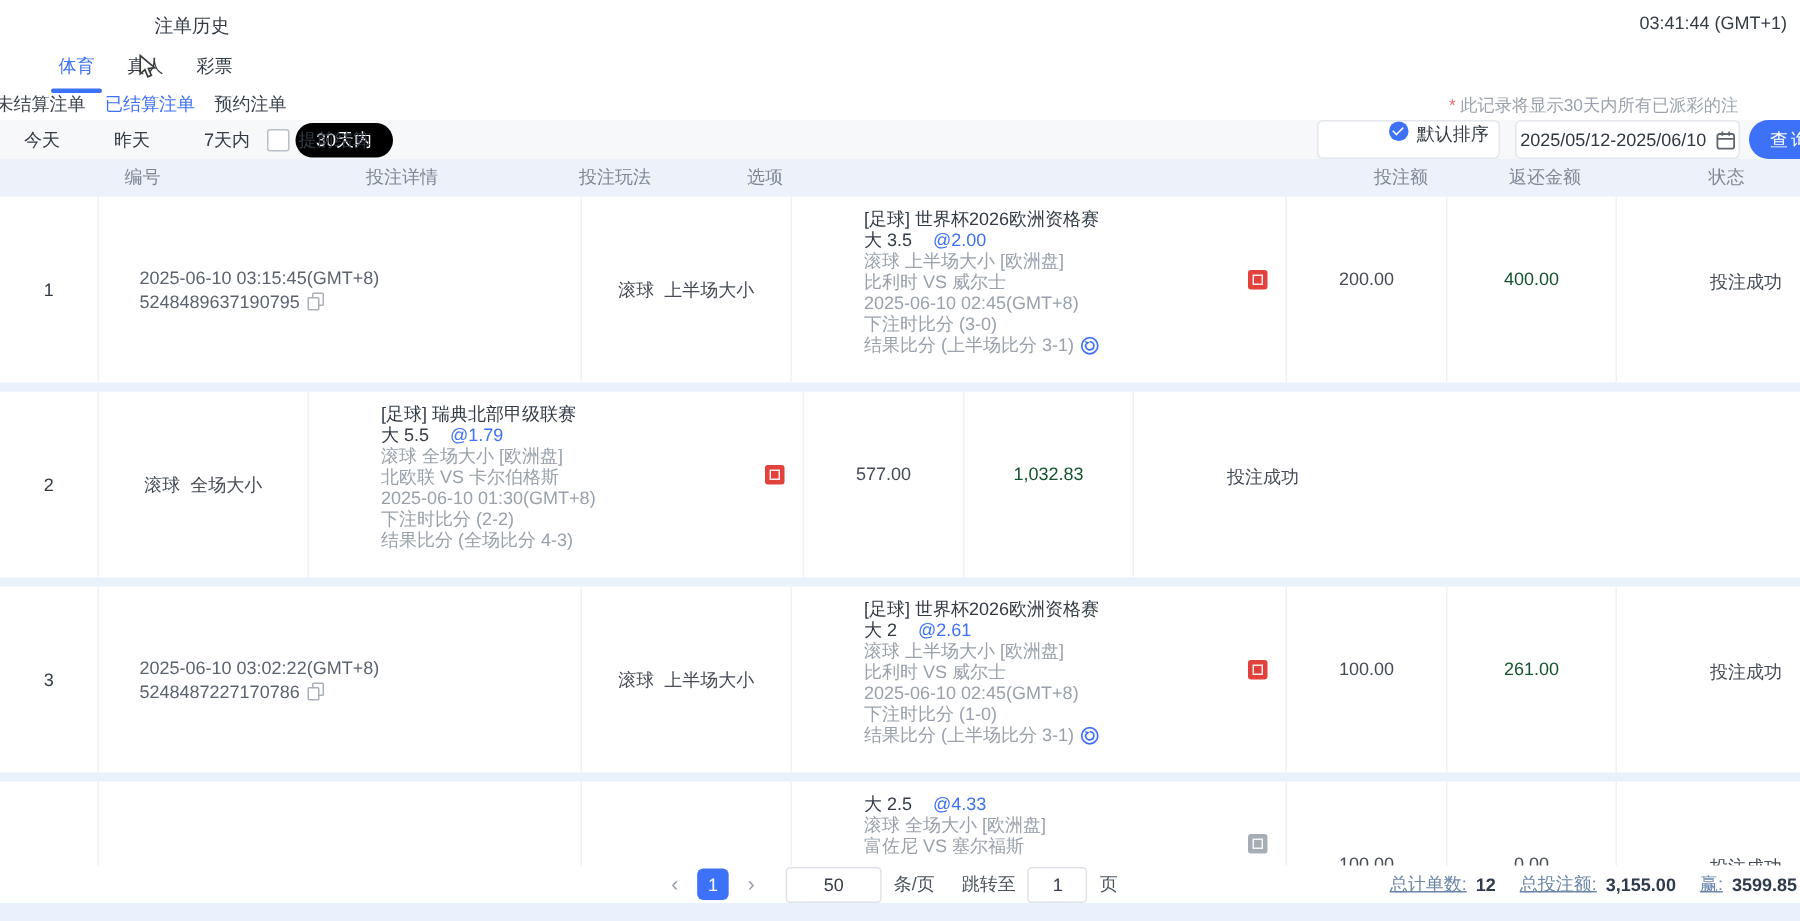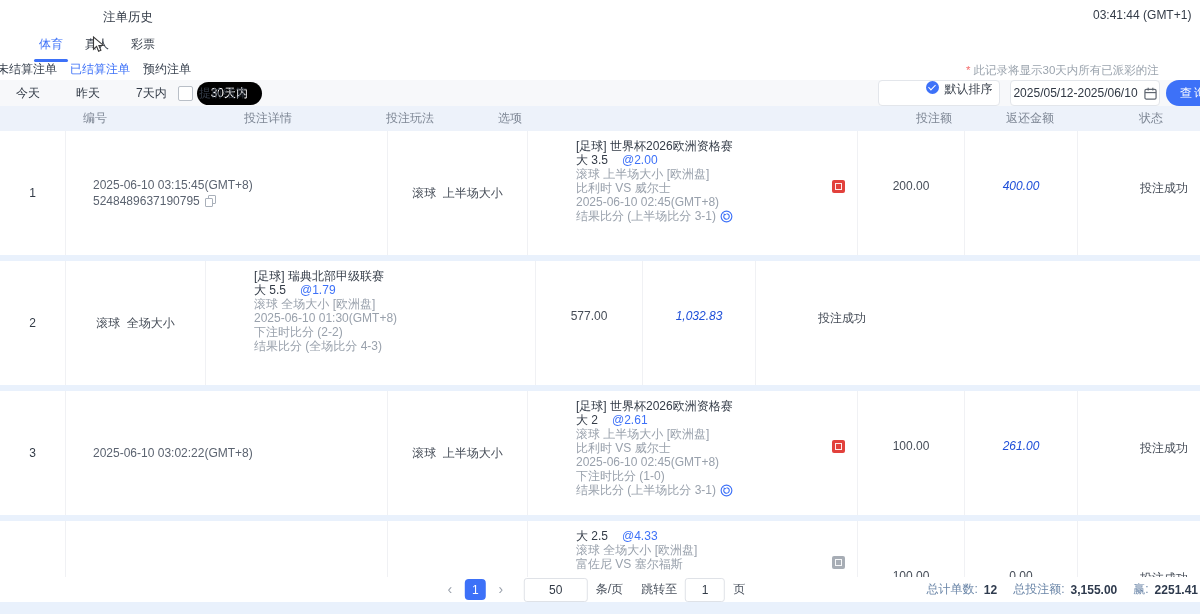--- a/index.html
+++ b/index.html
@@ -69,37 +69,37 @@
   .opt-gray{color:#99a1ac;}
   .opt-teams{position:relative;padding-right:40px;}
   .badge{position:absolute;right:12px;top:-1px;width:13px;height:13px;border-radius:2px;}
   .badge[data-variant="red"]{background:#e2413c;}
   .badge[data-variant="gray"]{background:#a7adb5;}
   .badge::after{content:"";position:absolute;left:3px;top:3px;right:3px;bottom:3px;border:1px solid rgba(255,255,255,.9);}
   .opt-result{display:flex;align-items:center;gap:4px;}
   .replay{width:13px;height:13px;cursor:pointer;}
   .c-amt{width:107px;display:flex;align-items:center;justify-content:center;color:#454c57;padding-bottom:14px;}
   .c-payout{width:113px;}
-  .c-payout[data-red="true"]{color:#1d4ed8;font-style:italic;}
+  .c-payout[data-red="true"]{color:#14532d;}
   .c-status{width:122px;display:flex;align-items:center;justify-content:center;color:#454c57;
        padding-left:50px;padding-bottom:10px;border-right:none;}
 
   
   .pagebar{position:absolute;left:0;top:577px;width:1200px;height:25px;background:#fff;z-index:5;}
   .pager{position:absolute;left:50%;top:0;transform:translateX(-52%);height:25px;display:flex;align-items:center;gap:8px;}
   .pg-arrow{color:#99a0ab;width:14px;text-align:center;cursor:pointer;font-size:14px;line-height:21px;}
   .pg-page{width:21px;height:21px;background:#3d71f8;border-radius:4px;color:#fff;display:flex;align-items:center;
        justify-content:center;cursor:pointer;}
   .pg-size{width:58px;height:20px;border:1px solid #dfe2e7;border-radius:3px;text-align:center;font-size:12px;
        color:#333b47;margin-left:8px;font-family:inherit;}
   .pg-jump{width:34px;height:20px;border:1px solid #dfe2e7;border-radius:3px;text-align:center;font-size:12px;
        color:#333b47;font-family:inherit;}
   .pg-label{color:#4a525e;}
   .totals{position:absolute;right:2px;top:0;height:25px;display:flex;align-items:center;gap:6px;white-space:nowrap;}
-  .totals .t-label{color:#6b86a8;}
+  .totals .t-label{color:#6b86a8;text-decoration:underline;}
   .totals .t-val{color:#2e3a4d;font-weight:600;margin-right:10px;}
   .totals .t-val:last-child{margin-right:0;}
   .bottomstrip{position:absolute;left:0;top:602px;width:1200px;height:12px;background:#e9f1fc;z-index:5;}
 </style>
 </head>
 <body>
 
 <div class="app">
 
   <div class="page-title">注单历史</div>
@@ -173,20 +173,21 @@
         <div class="opt-league">[足球] 世界杯2026欧洲资格赛</div>
         <div class="opt-pick">
           <span>大 3.5</span><span class="odds">@2.00</span>
         </div>
         <div class="opt-gray">滚球 上半场大小 [欧洲盘]</div>
         <div class="opt-gray opt-teams">
           <span>比利时 VS 威尔士</span>
           <span class="badge" data-variant="red"></span>
         </div>
         <div class="opt-gray">2025-06-10 02:45(GMT+8)</div>
+        <div class="opt-gray">下注时比分 (3-0)</div>
         <div class="opt-gray opt-result">
           <span>结果比分 (上半场比分 3-1)</span>
           <svg class="replay" viewBox="0 0 16 16">
             <circle cx="8" cy="8" r="6.6" fill="none" stroke="#3d71f8" stroke-width="1.4"></circle>
             <path d="M8 4.6 a3.4 3.4 0 1 1-3 1.8" fill="none" stroke="#3d71f8" stroke-width="1.4"></path>
             <path d="M3.8 4.2 L5.6 7.2 L8 5.2 Z" fill="#3d71f8"></path>
           </svg>
         </div>
       </div>
       <div class="cell c-amt">200.00</div>
@@ -196,36 +197,44 @@
 
     <div class="trow">
       <div class="cell c-no">2</div>
       <div class="cell c-play">滚球  全场大小</div>
       <div class="cell c-option">
         <div class="opt-league">[足球] 瑞典北部甲级联赛</div>
         <div class="opt-pick">
           <span>大 5.5</span><span class="odds">@1.79</span>
         </div>
         <div class="opt-gray">滚球 全场大小 [欧洲盘]</div>
+        <div class="opt-gray opt-teams">
+          <span>北欧联 VS 卡尔伯格斯</span>
+          <span class="badge" data-variant="red"></span>
+        </div>
         <div class="opt-gray">2025-06-10 01:30(GMT+8)</div>
         <div class="opt-gray">下注时比分 (2-2)</div>
         <div class="opt-gray opt-result">
           <span>结果比分 (全场比分 4-3)</span>
 
         </div>
       </div>
       <div class="cell c-amt">577.00</div>
       <div class="cell c-amt c-payout" data-red="true">1,032.83</div>
       <div class="cell c-status">投注成功</div>
     </div>
 
     <div class="trow">
       <div class="cell c-no">3</div>
       <div class="cell c-detail">
         <div>2025-06-10 03:02:22(GMT+8)</div>
+        <div class="d-id">
+          <span>5248487227170786</span>
+          <span class="copy-icon"></span>
+        </div>
       </div>
       <div class="cell c-play">滚球  上半场大小</div>
       <div class="cell c-option">
         <div class="opt-league">[足球] 世界杯2026欧洲资格赛</div>
         <div class="opt-pick">
           <span>大 2</span><span class="odds">@2.61</span>
         </div>
         <div class="opt-gray">滚球 上半场大小 [欧洲盘]</div>
         <div class="opt-gray opt-teams">
           <span>比利时 VS 威尔士</span>
@@ -281,18 +290,18 @@
       <span class="pg-label" style="margin-left:10px">跳转至</span>
       <input class="pg-jump" value="1" style="">
       <span class="pg-label">页</span>
     </div>
     <div class="totals">
       <span class="t-label">总计单数:</span>
       <span class="t-val">12</span>
       <span class="t-label">总投注额:</span>
       <span class="t-val">3,155.00</span>
       <span class="t-label">赢:</span>
-      <span class="t-val">2251.41</span>
+      <span class="t-val">3599.85</span>
     </div>
   </div>
   <div class="bottomstrip"></div>
 
 </div>
 
 </body></html>

